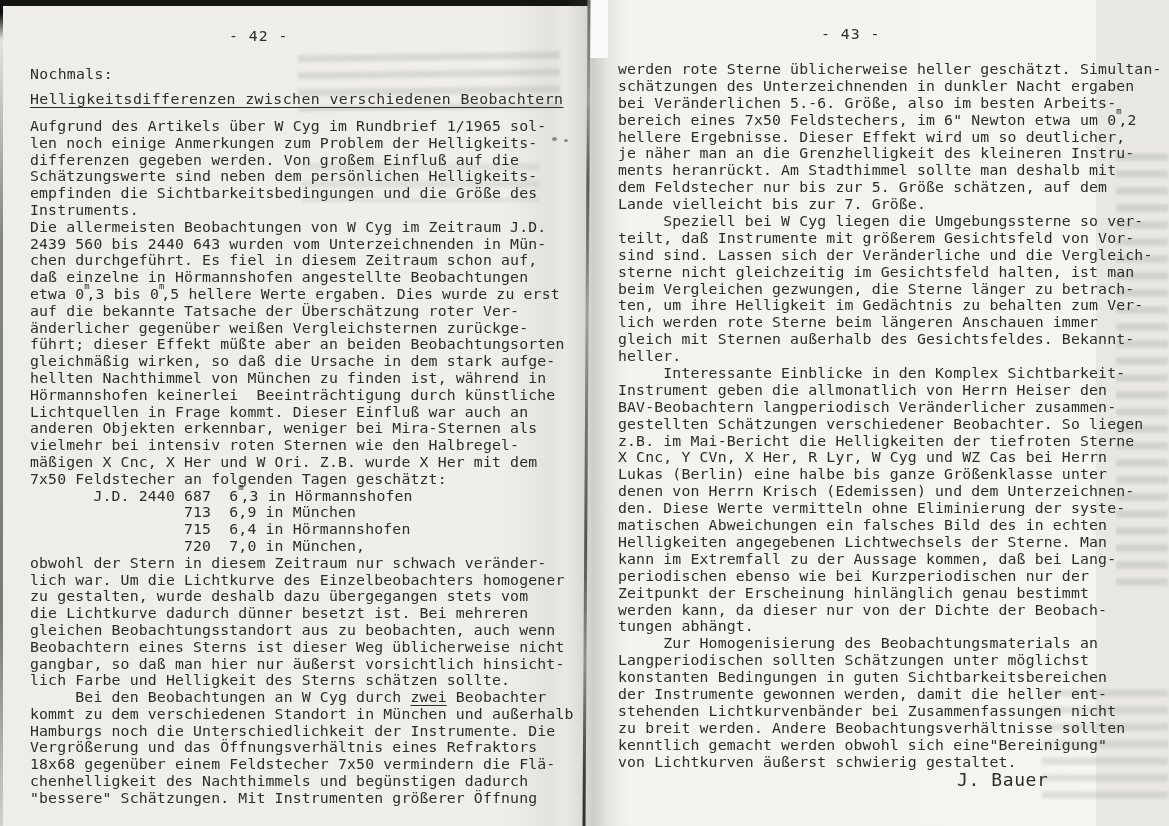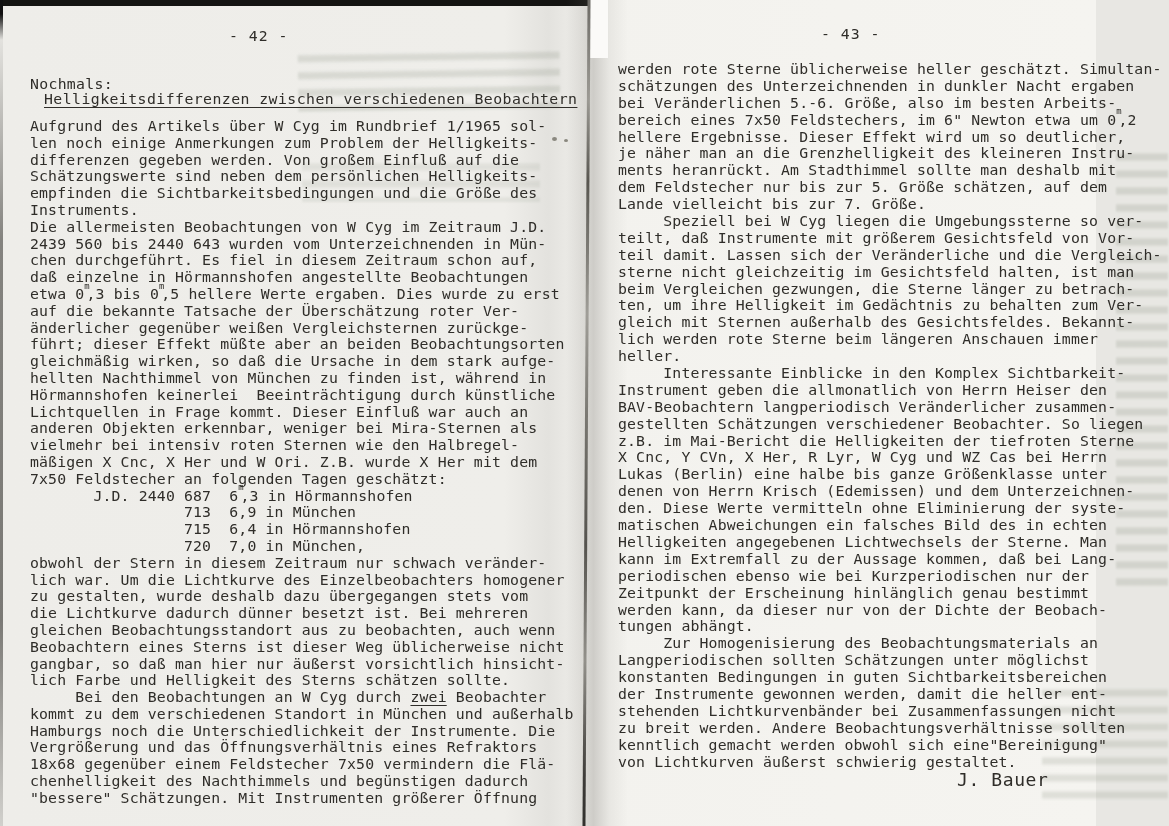--- a/index.html
+++ b/index.html
@@ -30,22 +30,22 @@
       rgba(128,138,120,.24) 7px,rgba(128,138,120,.24) 11px,
       rgba(128,138,120,0) 14px,rgba(128,138,120,0) 17px);}
   .bleed.b1{left:298px;top:48px;width:262px;height:62px;transform:rotate(-.8deg);opacity:.85;}
   .bleed.b2{left:302px;top:158px;width:238px;height:44px;opacity:.55;}
   .bleed.b3{left:1116px;top:148px;width:52px;height:442px;opacity:.9;}
   .bleed.b4{left:1042px;top:684px;width:126px;height:116px;opacity:.8;}
   
   .pagenum{position:absolute;font-size:14.8px;letter-spacing:1px;white-space:pre;}
   .pagenum.left{left:229px;top:27px;}
   .pagenum.right{left:821px;top:25px;}
-  .leadin{position:absolute;left:30px;top:75px;font-size:14.8px;letter-spacing:.3px;white-space:pre;}
-  .heading{position:absolute;left:44px;top:90px;font-size:14.8px;letter-spacing:.45px;white-space:pre;
+  .leadin{position:absolute;left:30px;top:65px;font-size:14.8px;letter-spacing:.3px;white-space:pre;}
+  .heading{position:absolute;left:30px;top:90px;font-size:14.8px;letter-spacing:.45px;white-space:pre;
     text-decoration:underline;text-underline-offset:3px;text-decoration-thickness:1.4px;}
   .pbody{position:absolute;font-size:14.8px;letter-spacing:.15px;}
   .pbody.left{left:30px;top:117px;}
   .pbody.right{left:618px;top:60px;}
   .tline{white-space:pre;}
   .pbody.left .tline{height:16.8px;}
   .pbody.right .tline{height:16.9px;}
   .tline sup{font-size:.6em;position:relative;top:-.5em;margin-right:-.62ch;line-height:0;}
   .tline u{text-decoration:underline;text-underline-offset:2.5px;}
   .signature{position:absolute;left:957px;top:769px;font-size:18px;letter-spacing:.6px;white-space:pre;}
@@ -121,26 +121,26 @@
       <div class="tline">schätzungen des Unterzeichnenden in dunkler Nacht ergaben</div>
       <div class="tline">bei Veränderlichen 5.-6. Größe, also im besten Arbeits-</div>
       <div class="tline">bereich eines 7x50 Feldstechers, im 6" Newton etwa um 0<sup>m</sup>,2</div>
       <div class="tline">hellere Ergebnisse. Dieser Effekt wird um so deutlicher,</div>
       <div class="tline">je näher man an die Grenzhelligkeit des kleineren Instru-</div>
       <div class="tline">ments heranrückt. Am Stadthimmel sollte man deshalb mit</div>
       <div class="tline">dem Feldstecher nur bis zur 5. Größe schätzen, auf dem</div>
       <div class="tline">Lande vielleicht bis zur 7. Größe.</div>
       <div class="tline">     Speziell bei W Cyg liegen die Umgebungssterne so ver-</div>
       <div class="tline">teilt, daß Instrumente mit größerem Gesichtsfeld von Vor-</div>
-      <div class="tline">teil damit. Lassen sich der Veränderliche und die Vergleich-</div>
+      <div class="tline">sind sind. Lassen sich der Veränderliche und die Vergleich-</div>
       <div class="tline">sterne nicht gleichzeitig im Gesichtsfeld halten, ist man</div>
       <div class="tline">beim Vergleichen gezwungen, die Sterne länger zu betrach-</div>
       <div class="tline">ten, um ihre Helligkeit im Gedächtnis zu behalten zum Ver-</div>
+      <div class="tline">lich werden rote Sterne beim längeren Anschauen immer</div>
       <div class="tline">gleich mit Sternen außerhalb des Gesichtsfeldes. Bekannt-</div>
-      <div class="tline">lich werden rote Sterne beim längeren Anschauen immer</div>
       <div class="tline">heller.</div>
       <div class="tline">     Interessante Einblicke in den Komplex Sichtbarkeit-</div>
       <div class="tline">Instrument geben die allmonatlich von Herrn Heiser den</div>
       <div class="tline">BAV-Beobachtern langperiodisch Veränderlicher zusammen-</div>
       <div class="tline">gestellten Schätzungen verschiedener Beobachter. So liegen</div>
       <div class="tline">z.B. im Mai-Bericht die Helligkeiten der tiefroten Sterne</div>
       <div class="tline">X Cnc, Y CVn, X Her, R Lyr, W Cyg und WZ Cas bei Herrn</div>
       <div class="tline">Lukas (Berlin) eine halbe bis ganze Größenklasse unter</div>
       <div class="tline">denen von Herrn Krisch (Edemissen) und dem Unterzeichnen-</div>
       <div class="tline">den. Diese Werte vermitteln ohne Eliminierung der syste-</div>

